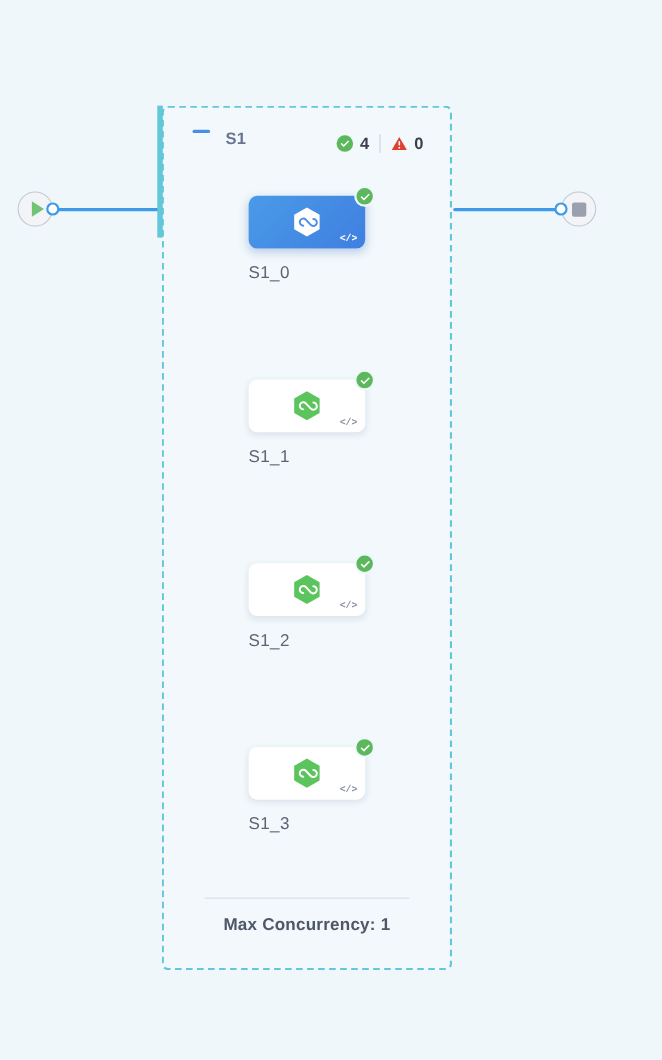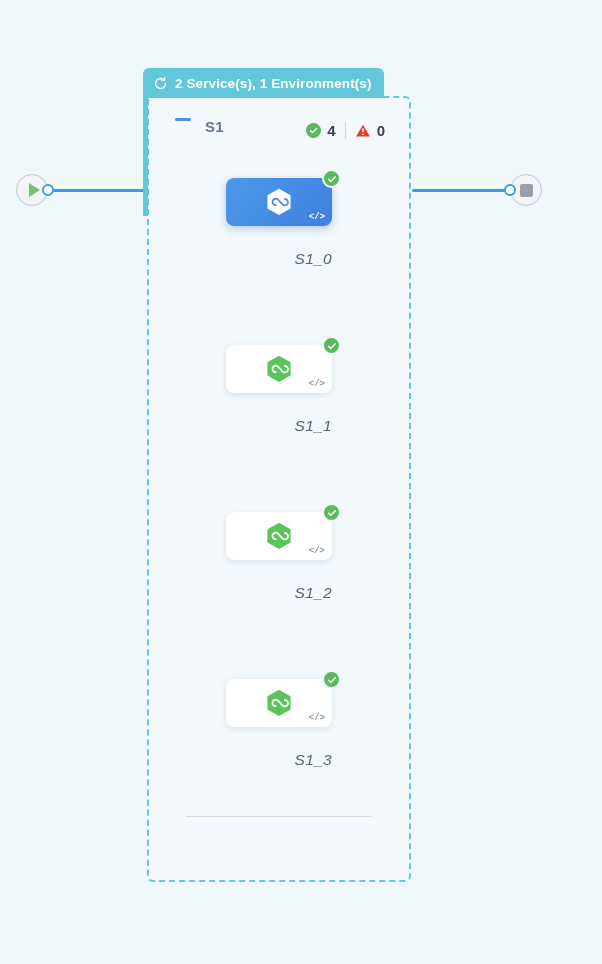--- a/index.html
+++ b/index.html
@@ -199,26 +199,25 @@
     border-radius: 50%;
     background: #5cb85c;
     border: 2px solid #eff7fb;
     display: flex;
     align-items: center;
     justify-content: center;
   }
   .check-badge svg { width: 10px; height: 10px; display: block; }
 
   .node-label {
-    margin-top: 24px;
-    text-align: right;
+    margin-top: 14px;
+    text-align: left;
     font-size: 15.5px;
     color: #5c6374;
     letter-spacing: .3px;
-    font-style: italic;
   }
 
   
   .footer-divider {
     position: absolute;
     left: 186px;
     top: 816px;
     width: 186px;
     height: 1px;
     background: #d6dde6;
@@ -249,27 +248,20 @@
   <div class="port-dot port-start"></div>
 
   <div class="endpoint endpoint-end">
     <div class="stop-square"></div>
   </div>
   <div class="port-dot port-end"></div>
 
   <div class="group-box"></div>
   <div class="group-left-bar"></div>
 
-  <div class="group-tab">
-    <svg class="tab-loop-icon" viewBox="0 0 24 24">
-      <path d="M20 12a8 8 0 1 1-2.6-5.9" fill="none" stroke="#ffffff" stroke-width="2.2" stroke-linecap="round"></path>
-      <path d="M18.6 2.5v4.4h-4.4" fill="none" stroke="#ffffff" stroke-width="2.2" stroke-linecap="round" stroke-linejoin="round"></path>
-    </svg>
-    <span>2 Service(s), 1 Environment(s)</span>
-  </div>
 
   <div class="group-header-row">
     <div class="collapse-icon"></div>
     <span class="group-name">S1</span>
     <div class="stats">
       <div class="stat-group">
         <span class="check-badge-sm">
           <svg viewBox="0 0 24 24">
               <path d="M4 12.5l5.2 5.2L20 6.8" fill="none" stroke="#ffffff" stroke-width="3.6" stroke-linecap="round" stroke-linejoin="round"></path>
             </svg>
@@ -346,14 +338,15 @@
       <span class="check-badge">
         <svg viewBox="0 0 24 24">
             <path d="M4 12.5l5.2 5.2L20 6.8" fill="none" stroke="#ffffff" stroke-width="3.4" stroke-linecap="round" stroke-linejoin="round"></path>
           </svg>
       </span>
     </div>
     <div class="node-label">S1_3</div>
   </div>
 
   <div class="footer-divider"></div>
+  <div class="footer-text">Max Concurrency: 1</div>
 
 </div>
 
 </body></html>

